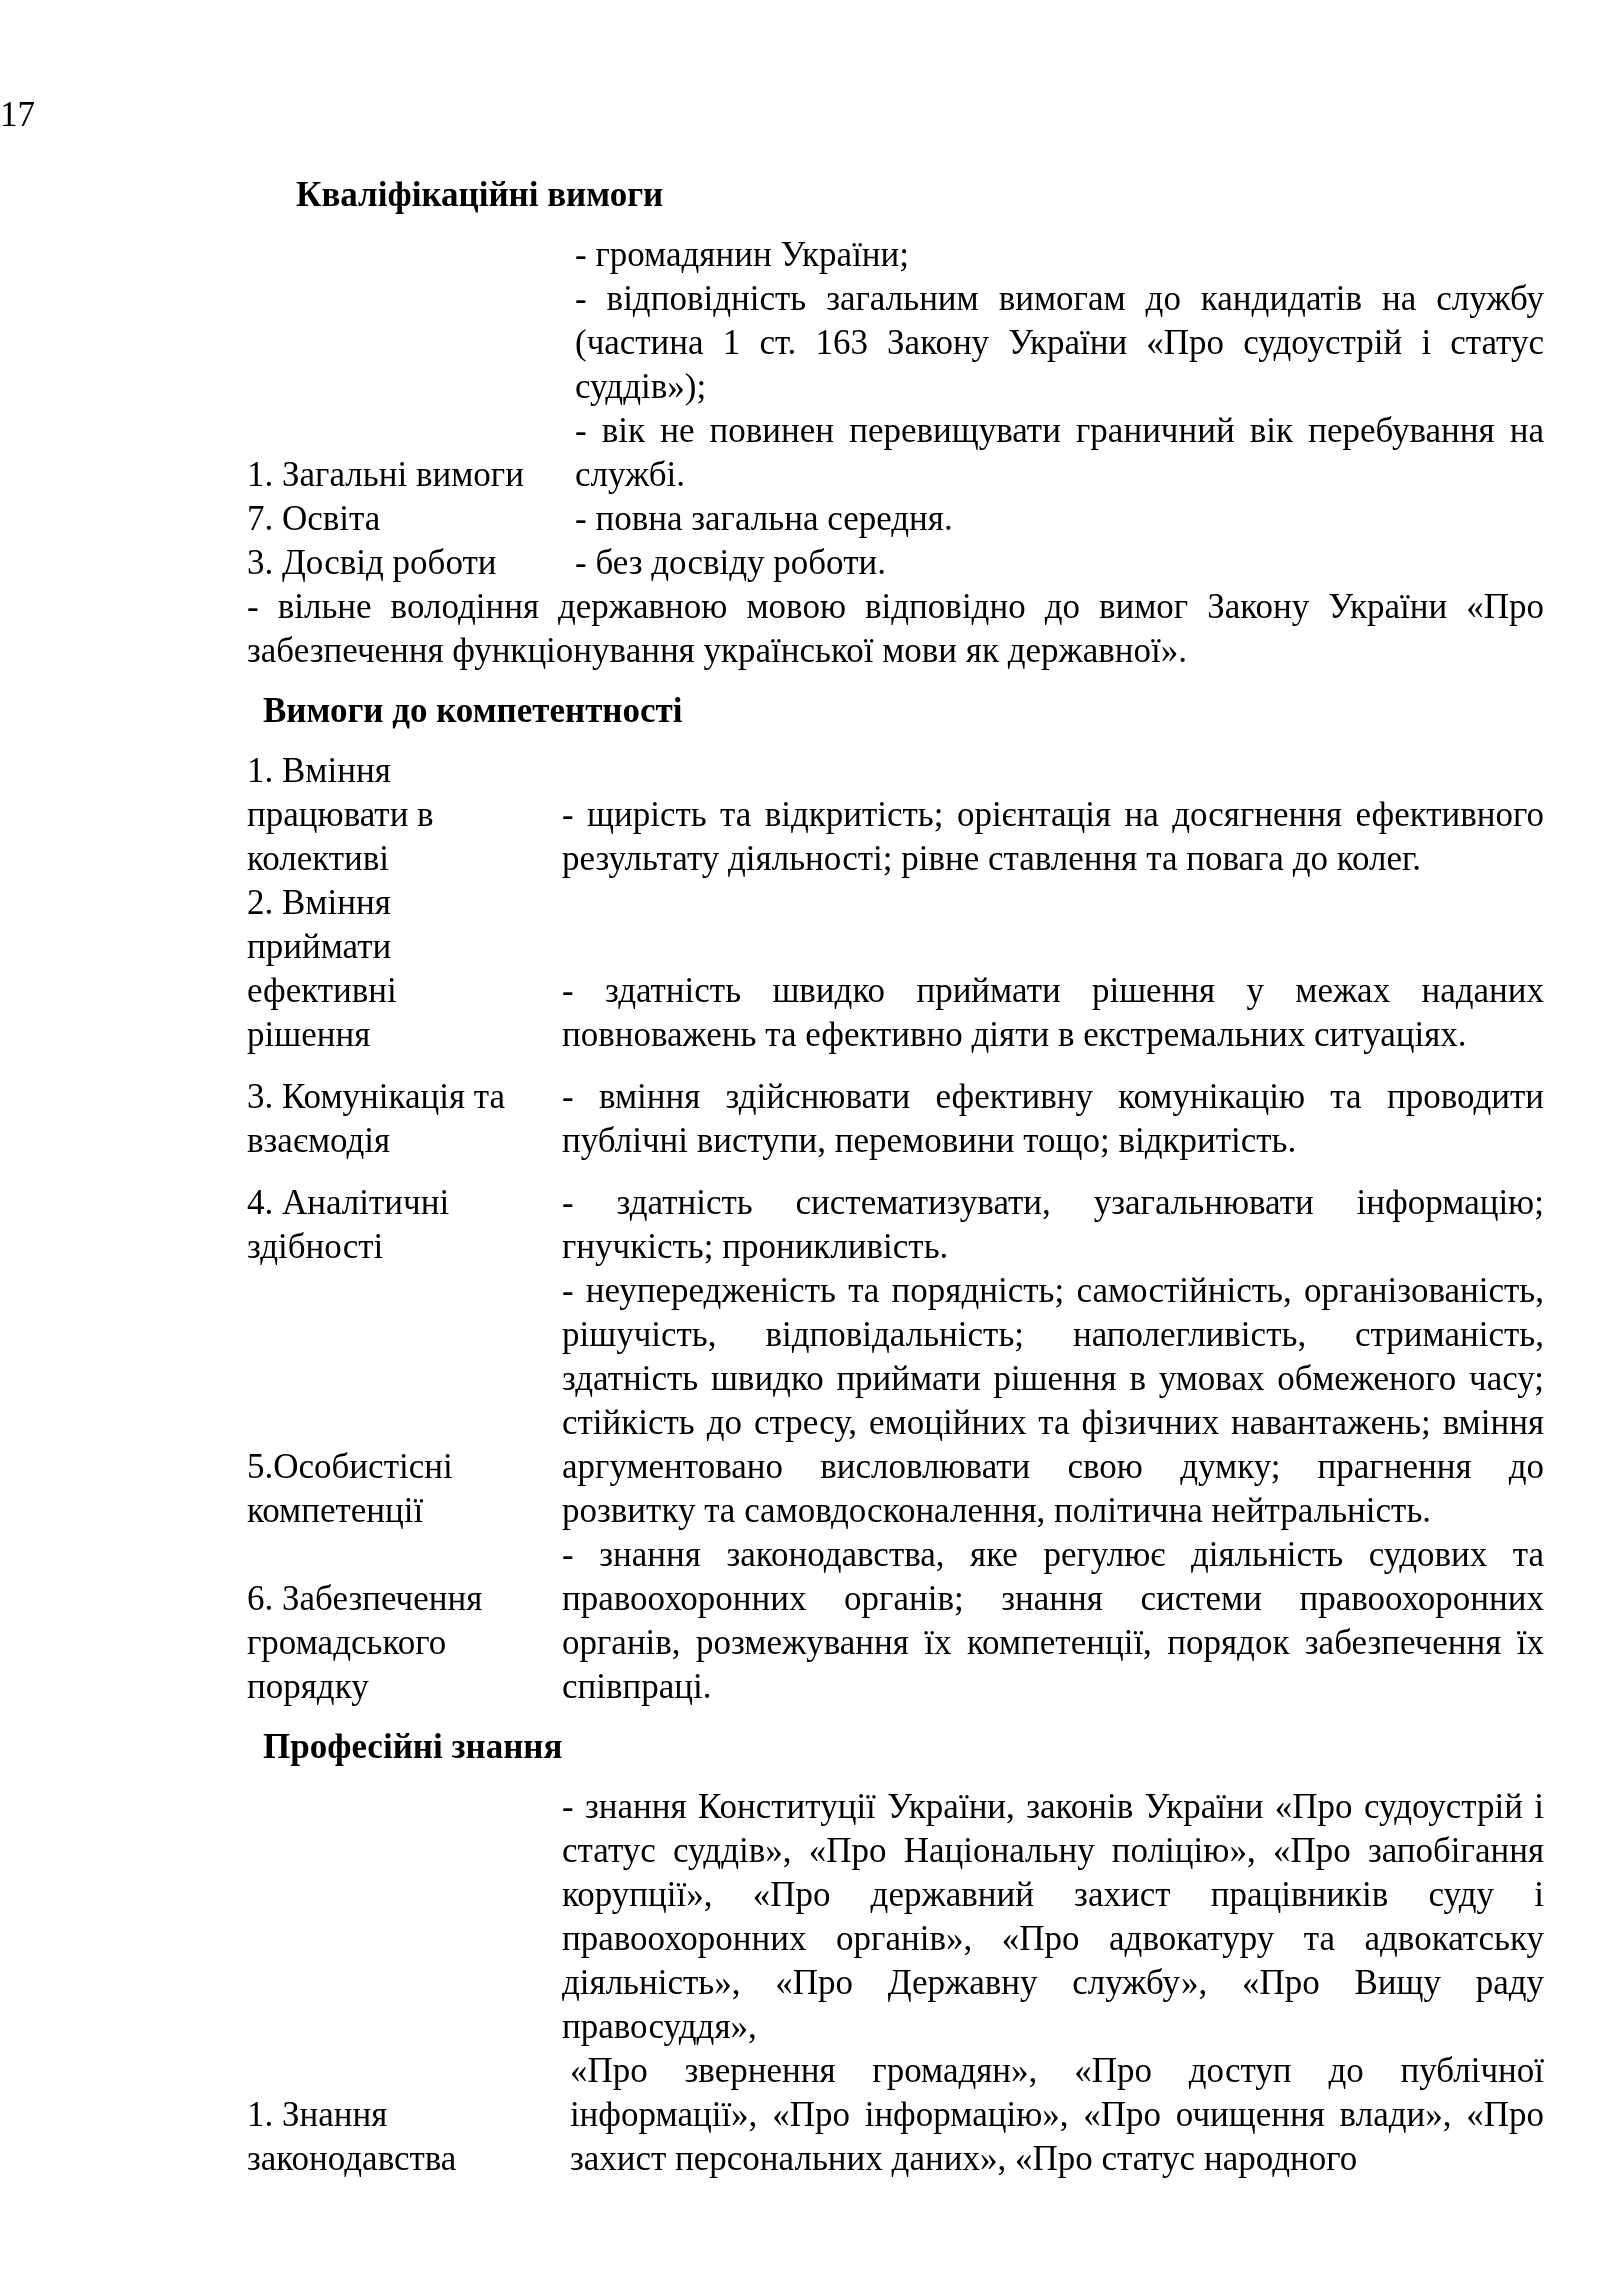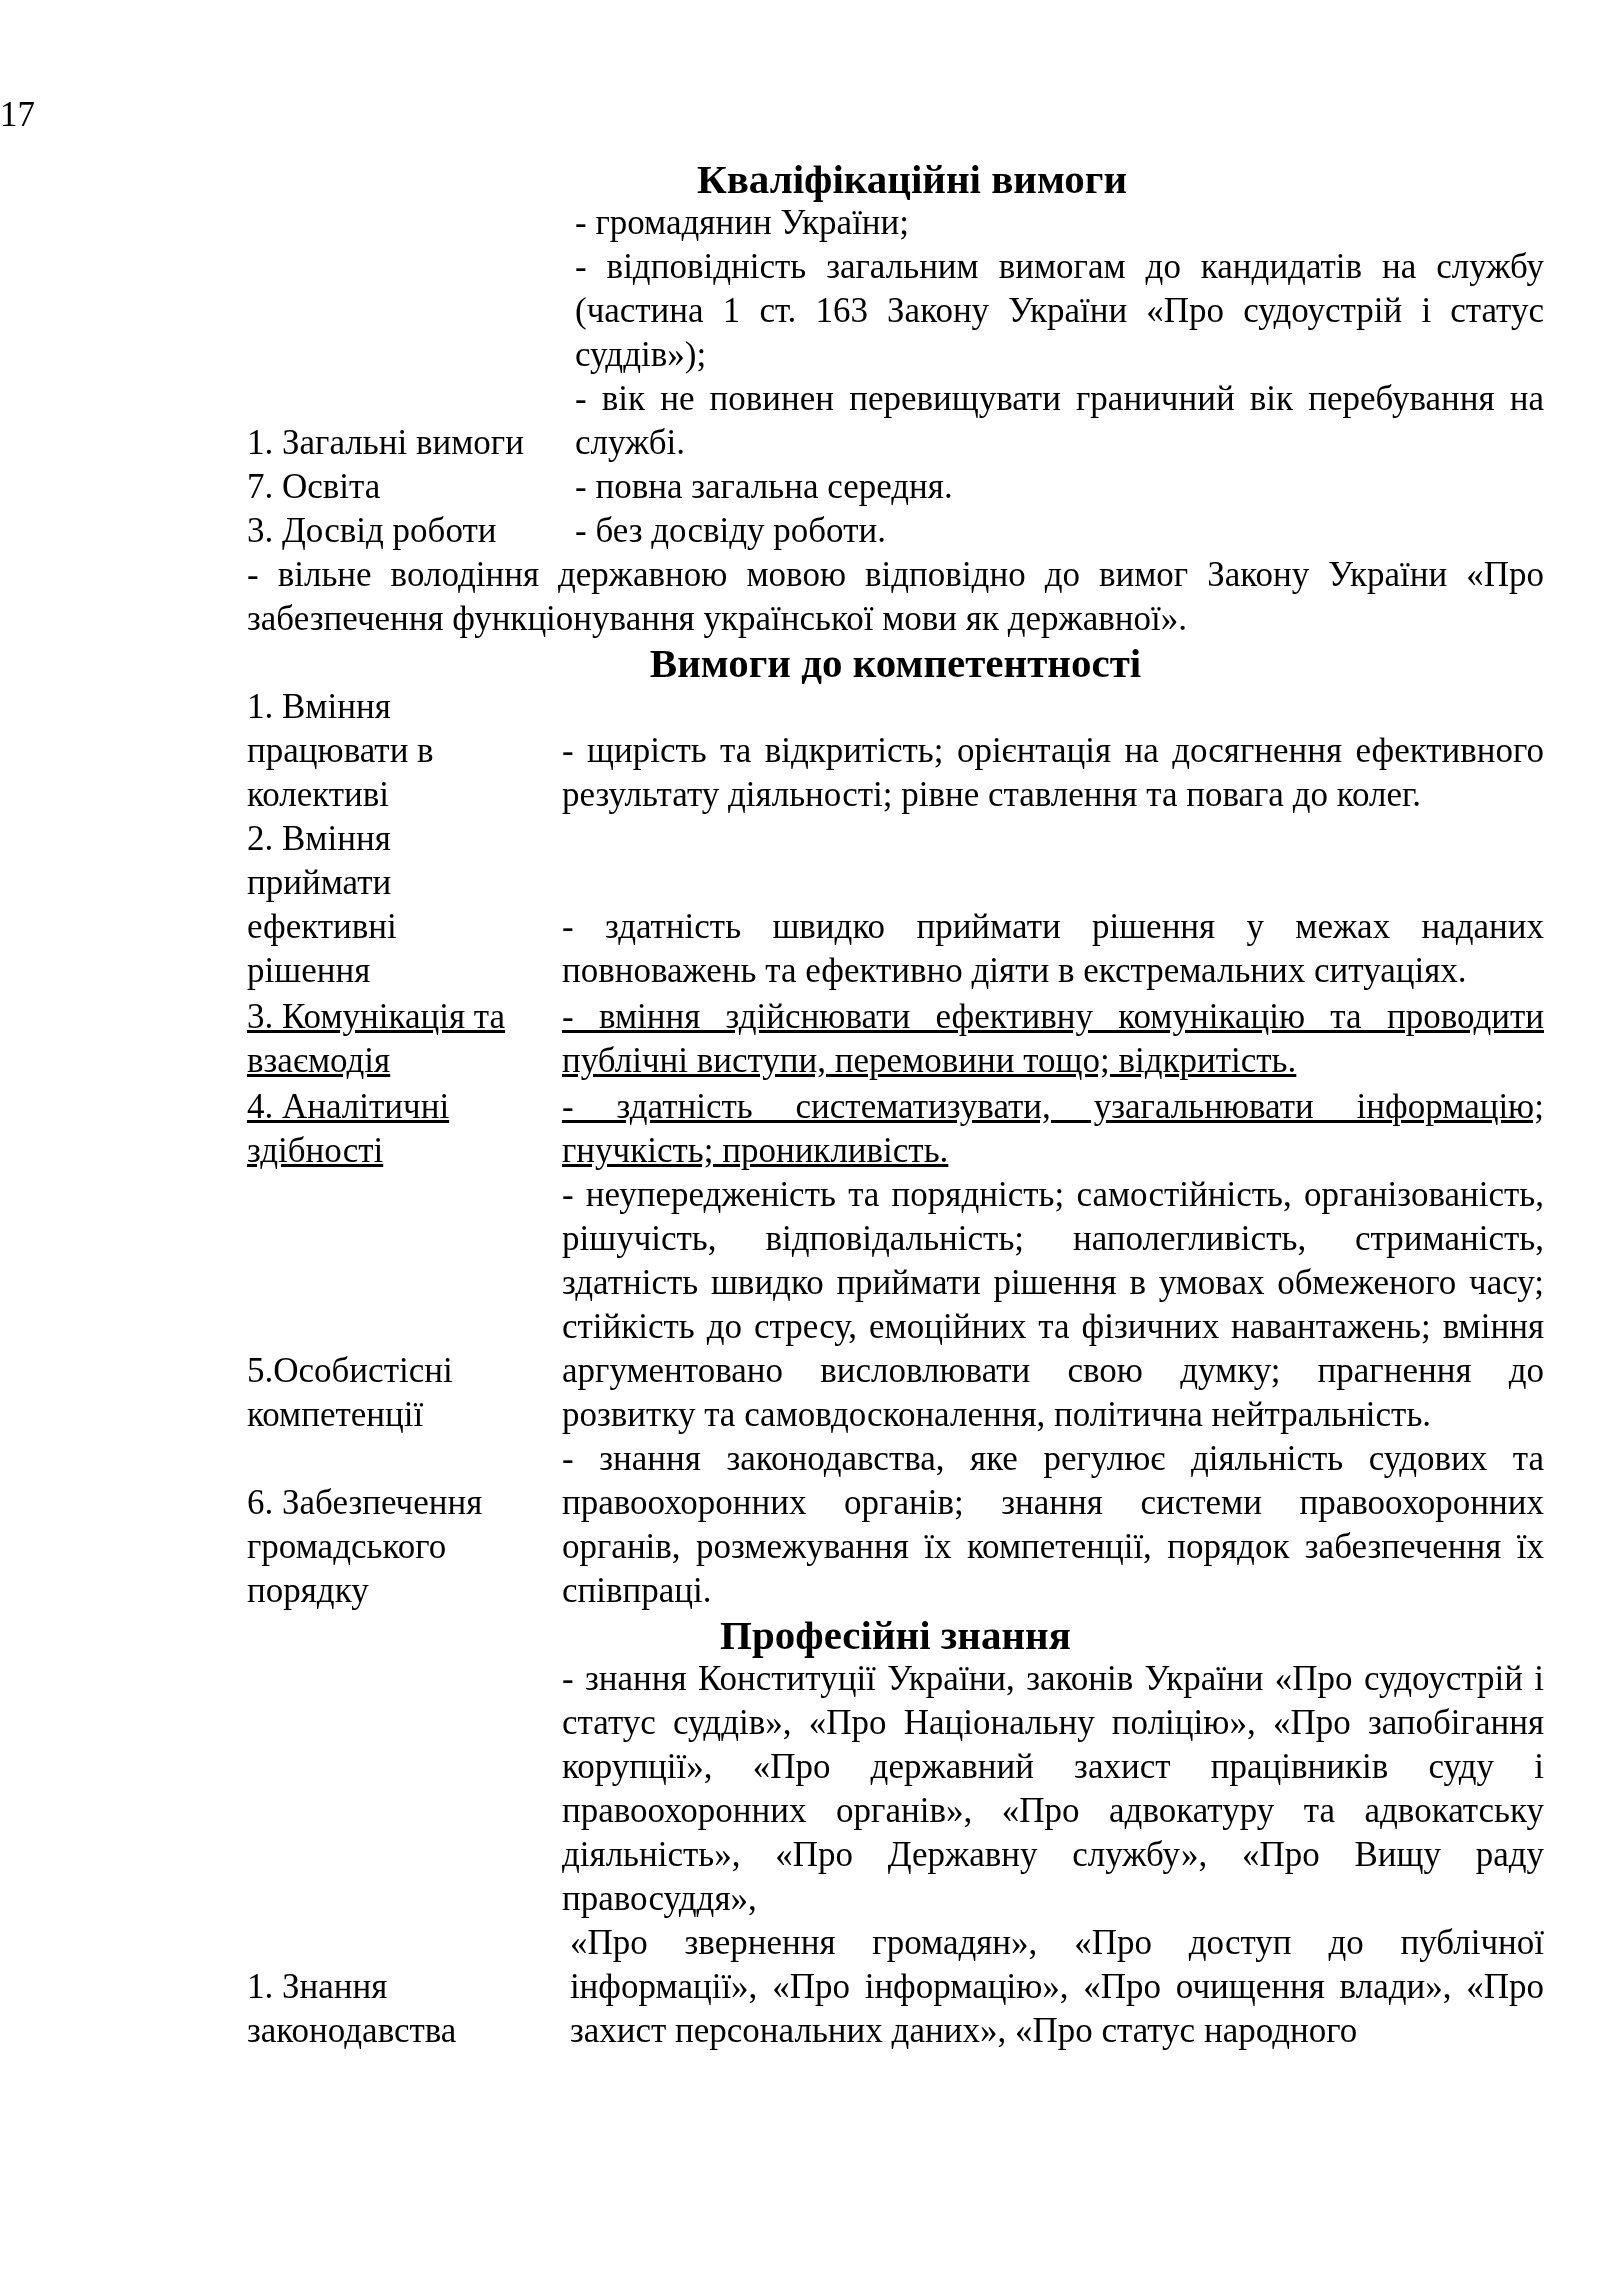--- a/index.html
+++ b/index.html
@@ -11,31 +11,31 @@
     line-height: 44px;
   }
   .page-number {
     position: absolute; top: 93px; left: 0; width: 1623px;
     font-size: 35px; line-height: 44px;
   }
   .content {
     position: absolute; top: 157px; left: 247px; width: 1297px;
   }
   .section-heading {
-    font-weight: bold; text-align: center; margin: 0; font-size: 41px; line-height: 44px;
+    font-weight: bold; text-align: left; margin: 16px; font-size: 35px; line-height: 44px;
   }
   .section-heading.h1 { padding-left: 33px; }
   .row { display: flex; align-items: flex-end; }
   .row .label { flex: 0 0 auto; white-space: pre-line; }
   .row .desc { flex: 1 1 auto; text-align: justify; }
   .row .desc p { margin: 0; text-align: justify; }
   .s1 .label { width: 328px; }
   .s2 .label, .s3 .label { width: 315px; }
   .gap-small { margin-top: 1.3px; }
-  .gap-mid { margin-top: 2px; text-decoration: underline; }
+  .gap-mid { margin-top: 18px; }
   .indent-space { padding-left: 7.9px; }
 </style>
 </head>
 <body>
 
 <div class="page-number">17</div>
 
 <div class="content">
 
   <div>

